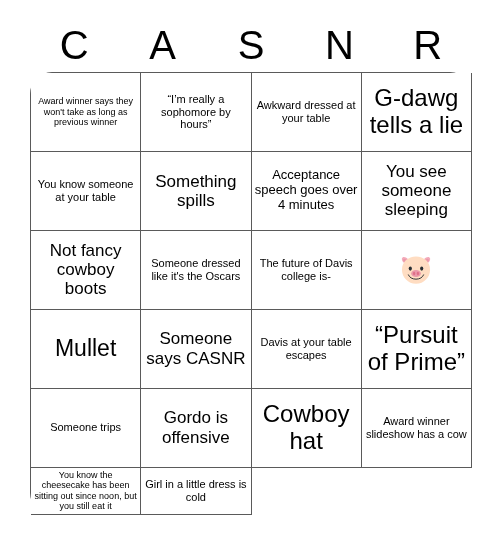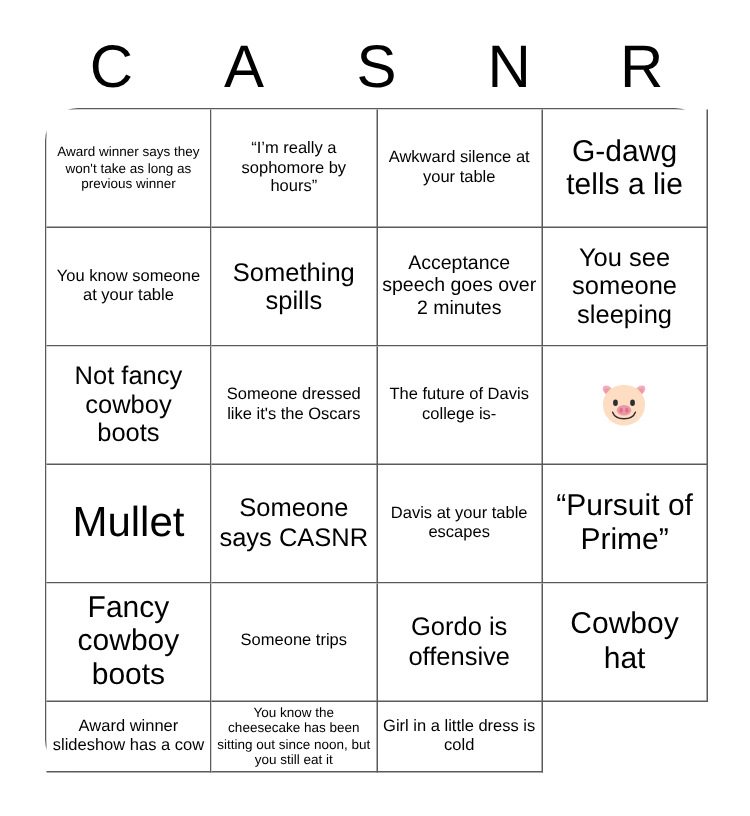--- a/index.html
+++ b/index.html
@@ -82,22 +82,22 @@
     overflow-wrap: break-word;
     hyphens: none;
     color: #000000;
   }
 
   
   .fs-xxs .cell-text { font-size: 9px;  line-height: 1.18; }
   .fs-s   .cell-text { font-size: 13px; line-height: 1.15; }
   .fs-m   .cell-text { font-size: 11px; line-height: 1.14; }
   .fs-l   .cell-text { font-size: 17px; line-height: 1.13; }
-  .fs-xl  .cell-text { font-size: 20px; line-height: 1.12; }
-  .fs-xxl .cell-text { font-size: 28px; line-height: 1.1; }
+  .fs-xl  .cell-text { font-size: 24px; line-height: 1.12; }
+  .fs-xxl .cell-text { font-size: 23px; line-height: 1.1; }
 
   
   .cell-emoji {
     font-size: 34px;
     line-height: 1;
     display: block;
   }
   .emoji-svg { display: block; margin: 0 auto; }
 </style>
 </head>
@@ -114,33 +114,33 @@
     </div>
 
   <div id="grid">
       <div class="cell fs-xxs">
         <span class="cell-text">Award winner says they won't take as long as previous winner</span>
       </div>
       <div class="cell fs-m">
         <span class="cell-text">“I’m really a sophomore by hours”</span>
       </div>
       <div class="cell fs-m">
-        <span class="cell-text">Awkward silence at your table</span>
+        <span class="cell-text">Awkward dressed at your table</span>
       </div>
       <div class="cell fs-xl">
         <span class="cell-text">G-dawg tells a lie</span>
       </div>
       <div class="cell fs-m">
         <span class="cell-text">You know someone at your table</span>
       </div>
       <div class="cell fs-l">
         <span class="cell-text">Something spills</span>
       </div>
       <div class="cell fs-s">
-        <span class="cell-text">Acceptance speech goes over 2 minutes</span>
+        <span class="cell-text">Acceptance speech goes over 4 minutes</span>
       </div>
       <div class="cell fs-l">
         <span class="cell-text">You see someone sleeping</span>
       </div>
       <div class="cell fs-l">
         <span class="cell-text">Not fancy cowboy boots</span>
       </div>
       <div class="cell fs-m">
         <span class="cell-text">Someone dressed like it's the Oscars</span>
       </div>
@@ -169,23 +169,20 @@
       </div>
       <div class="cell fs-l">
         <span class="cell-text">Someone says CASNR</span>
       </div>
       <div class="cell fs-m">
         <span class="cell-text">Davis at your table escapes</span>
       </div>
       <div class="cell fs-xl">
         <span class="cell-text">“Pursuit of Prime”</span>
       </div>
-      <div class="cell fs-xl">
-        <span class="cell-text">Fancy cowboy boots</span>
-      </div>
       <div class="cell fs-m">
         <span class="cell-text">Someone trips</span>
       </div>
       <div class="cell fs-l">
         <span class="cell-text">Gordo is offensive</span>
       </div>
       <div class="cell fs-xl">
         <span class="cell-text">Cowboy hat</span>
       </div>
       <div class="cell fs-m">

